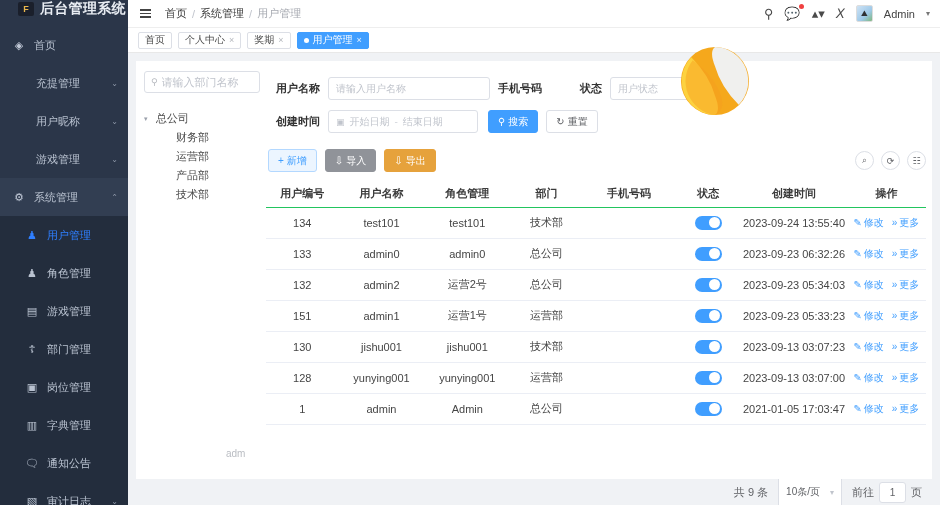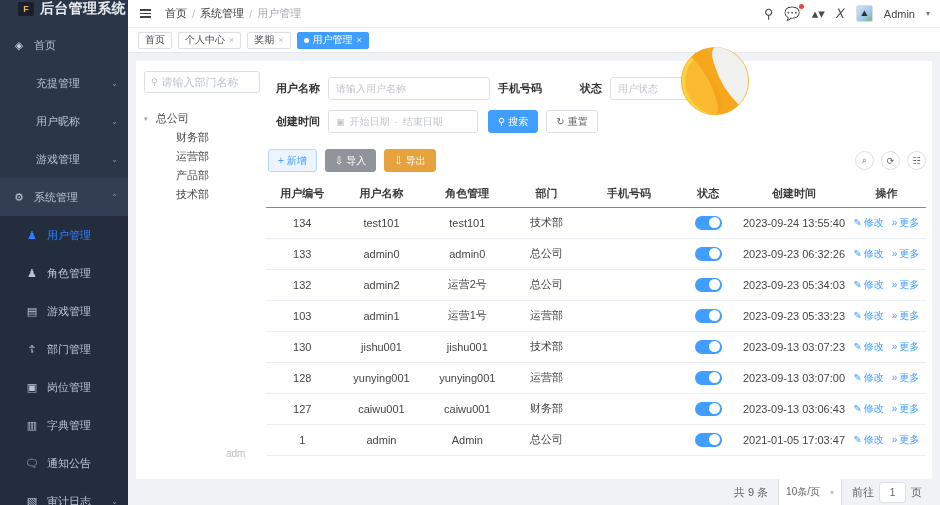--- a/index.html
+++ b/index.html
@@ -494,21 +494,21 @@
                           <span>修改</span>
                         </span>
                         <span class="op-link">
                           <span>»</span>
                           <span>更多</span>
                         </span>
                       </div>
                     </td>
                   </tr>
                   <tr>
-                    <td>103</td>
+                    <td>151</td>
                     <td>admin1</td>
                     <td>运营1号</td>
                     <td>运营部</td>
                     <td></td>
                     <td><span class="sw"></span></td>
                     <td>2023-09-23 05:33:23</td>
                     <td>
                       <div class="ops">
                         <span class="op-link">
                           <span>✎</span>
@@ -557,41 +557,20 @@
                           <span>修改</span>
                         </span>
                         <span class="op-link">
                           <span>»</span>
                           <span>更多</span>
                         </span>
                       </div>
                     </td>
                   </tr>
                   <tr>
-                    <td>127</td>
-                    <td>caiwu001</td>
-                    <td>caiwu001</td>
-                    <td>财务部</td>
-                    <td></td>
-                    <td><span class="sw"></span></td>
-                    <td>2023-09-13 03:06:43</td>
-                    <td>
-                      <div class="ops">
-                        <span class="op-link">
-                          <span>✎</span>
-                          <span>修改</span>
-                        </span>
-                        <span class="op-link">
-                          <span>»</span>
-                          <span>更多</span>
-                        </span>
-                      </div>
-                    </td>
-                  </tr>
-                  <tr>
                     <td>1</td>
                     <td>admin</td>
                     <td>Admin</td>
                     <td>总公司</td>
                     <td></td>
                     <td><span class="sw"></span></td>
                     <td>2021-01-05 17:03:47</td>
                     <td>
                       <div class="ops">
                         <span class="op-link">

